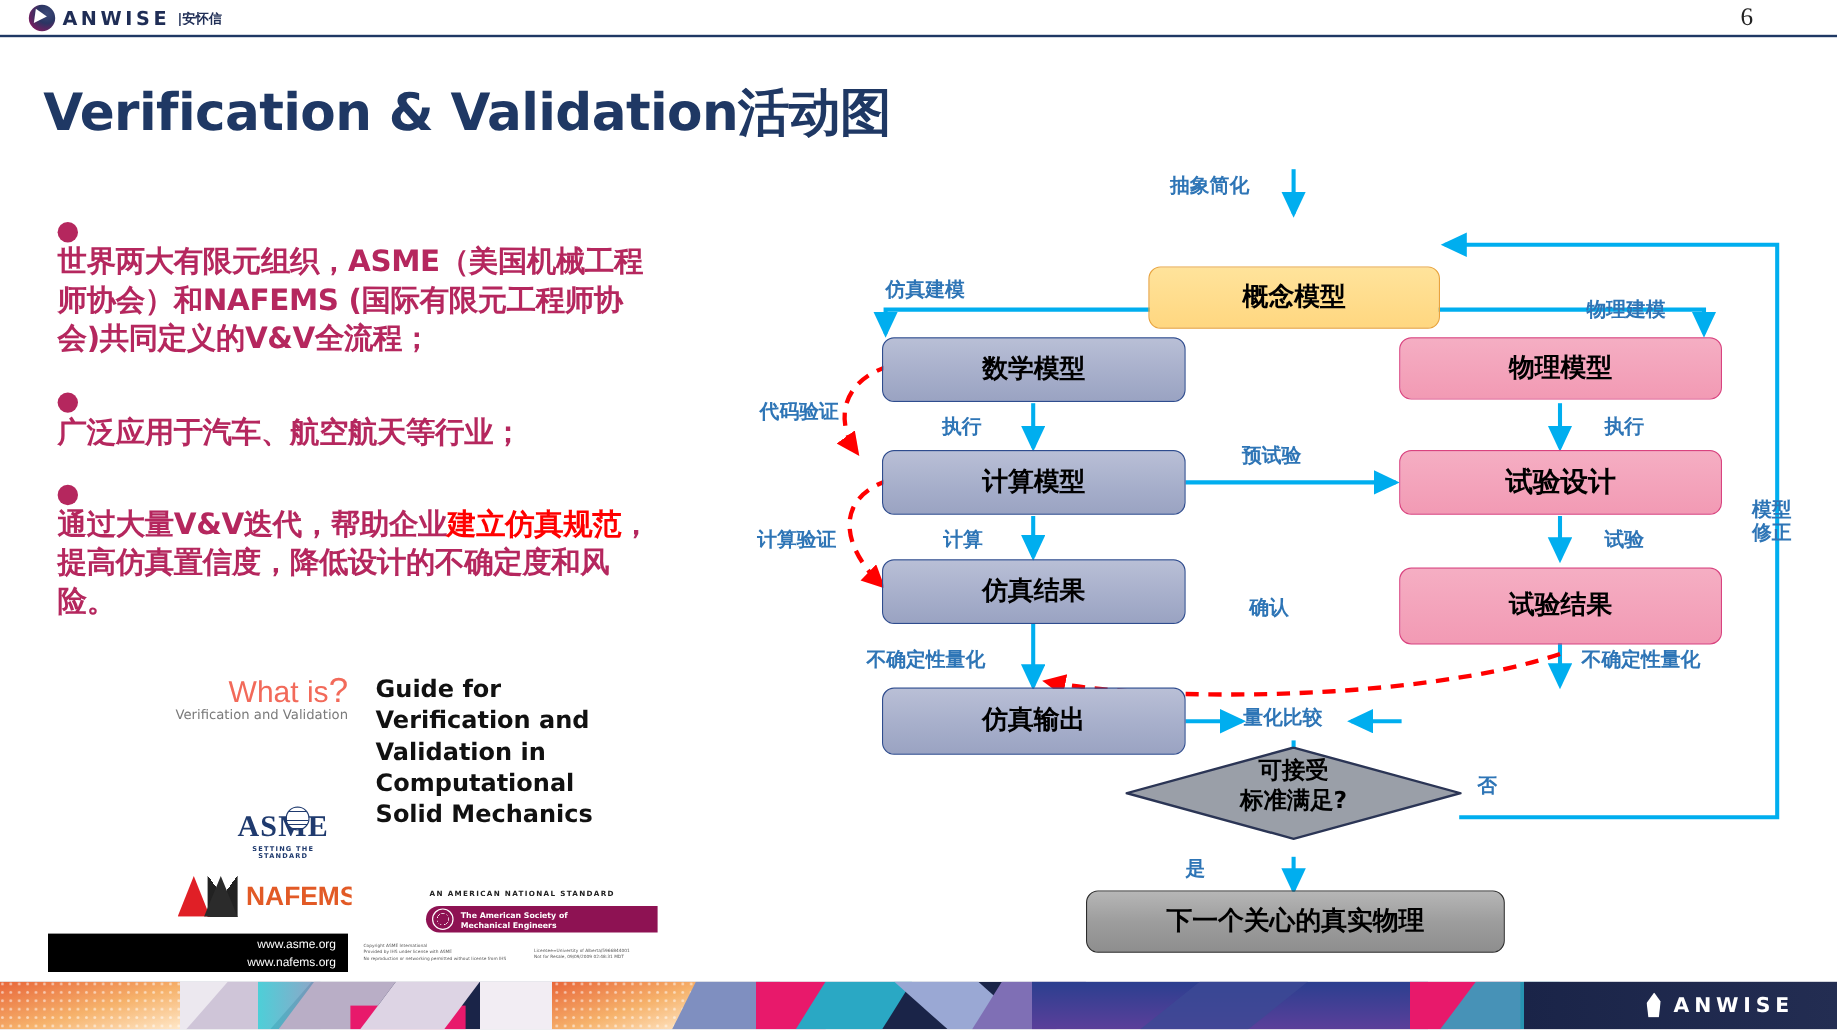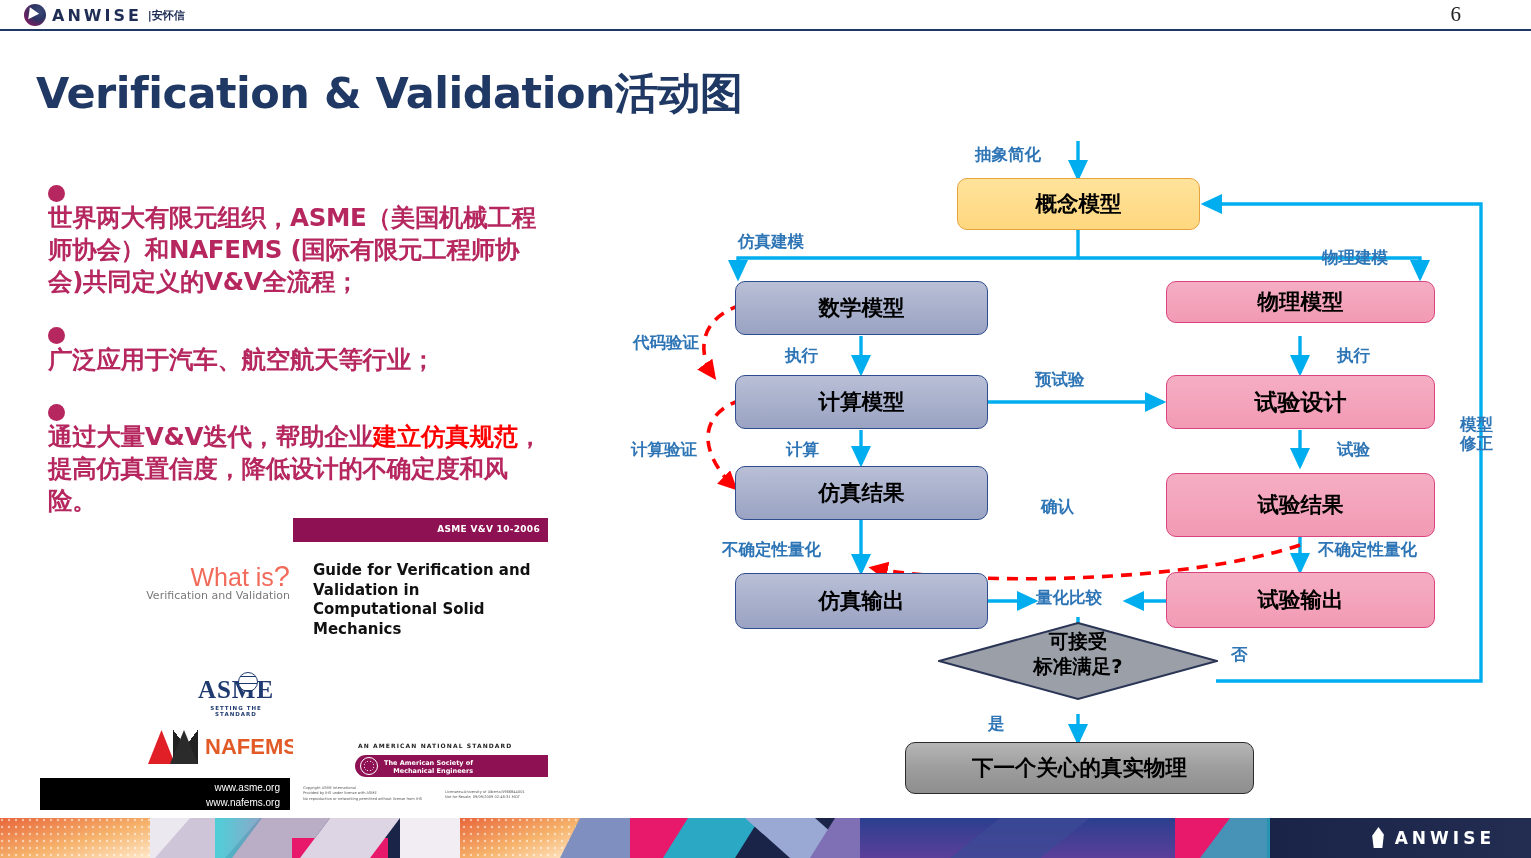--- a/index.html
+++ b/index.html
@@ -109,50 +109,51 @@
     text-align:right; padding:3px 10px 0 0;
     font-family:"Liberation Sans", sans-serif;
   }
 
   
   #book { position:absolute; left:293px; top:518px; width:255px; height:292px; background:#ffffff; }
   #book-band { position:absolute; left:0; top:0; width:255px; height:24px; background:#8e1253; }
   #book-band span { position:absolute; right:8px; top:6px; font-size:9px; font-weight:bold; color:#ffffff; letter-spacing:0.3px;}
   #book-title {
     position:absolute; left:20px; top:43px; width:220px;
-    font-size:15px; font-weight:bold; line-height:1.30; color:#111;
+    font-size:20px; font-weight:bold; line-height:1.30; color:#111;
     font-family:"DejaVu Sans", sans-serif;
   }
   #book-ans { position:absolute; left:65px; top:224px; font-size:6px; font-weight:bold; color:#222; letter-spacing:1.1px;}
   #book-asme-band { position:absolute; left:62px; top:237px; width:193px; height:22px; background:#8e1253; border-radius:11px 0 0 11px;}
   #book-asme-band .seal {
     position:absolute; left:5px; top:2px; width:18px; height:18px; border-radius:50%;
     border:1.3px solid #ffffff;
     background: radial-gradient(circle, #8e1253 40%, #ffffff 41%, #8e1253 46%);
   }
-  #book-asme-band .txt { position:absolute; left:29px; top:4px; font-size:6.5px; font-weight:bold; color:#fff; line-height:1.25;text-align:right; }
+  #book-asme-band .txt { position:absolute; left:29px; top:4px; font-size:6.5px; font-weight:bold; color:#fff; line-height:1.25; }
   #book-fine1 { position:absolute; left:10px; top:268px; font-size:3.6px; color:#555; line-height:1.5; width:120px; }
   #book-fine2 { position:absolute; left:152px; top:272px; font-size:3.6px; color:#555; line-height:1.5; width:100px; }
 
   
   #flow { position:absolute; left:0; top:0; width:1531px; height:815px; }
   #flow svg { position:absolute; left:0; top:0; }
 
   .node {
     position:absolute; display:flex; align-items:center; justify-content:center;
     text-align:center; font-weight:bold; color:#000000;
     border-radius:10px; line-height:1.25; z-index:3;
   }
   .n-gray {
     background:linear-gradient(to bottom,#b6b6b6 0%, #9d9d9d 50%, #8e8e8e 100%);
     border:1.6px solid #2b2b2b;
   }
   .n-yellow {
     background:linear-gradient(to bottom,#ffe39b 0%, #ffd780 100%);
     border:1.6px solid #e8a33d;
+    margin-top:44px;
   }
   .n-blue {
     background:linear-gradient(to bottom,#b9bfd6 0%, #a7afcb 55%, #9aa3c2 100%);
     border:1.6px solid #2f4c8e;
   }
   .n-pink {
     background:linear-gradient(to bottom,#f5aec3 0%, #f29ab4 100%);
     border:1.6px solid #d9437f;
   }
   .edge-label {
@@ -205,23 +206,20 @@
 
 <div id="nafems-logo">
   <div id="nafems-tri"></div>
   <div id="nafems-word">NAFEMS</div>
 </div>
 
 <div id="urlband" style="white-space:pre-line;"><span>www.asme.org
 www.nafems.org</span></div>
 
 <div id="book">
-  <div id="book-band">
-      <span>ASME V&amp;V 10-2006</span>
-    </div>
   <div id="book-title">Guide for Verification and Validation in Computational Solid Mechanics</div>
   <div id="book-ans">AN AMERICAN NATIONAL STANDARD</div>
   <div id="book-asme-band">
     <div class="seal"></div>
     <div class="txt" style="white-space:pre-line;">The American Society of
 Mechanical Engineers</div>
   </div>
   <div id="book-fine1" style="white-space:pre-line;">Copyright ASME International
 Provided by IHS under license with ASME
 No reproduction or networking permitted without license from IHS</div>
@@ -277,24 +275,23 @@
   </svg>
 
 
   <div class="node n-yellow" style="left:957px; top:178px; width:243px; height:52px; font-size:21.5px;">概念模型</div>
 
   <div class="node n-blue" style="left:735px; top:281px; width:253px; height:54px; font-size:21.5px;">数学模型</div>
   <div class="node n-blue" style="left:735px; top:375px; width:253px; height:54px; font-size:21.5px;">计算模型</div>
   <div class="node n-blue" style="left:735px; top:466px; width:253px; height:54px; font-size:21.5px;">仿真结果</div>
   <div class="node n-blue" style="left:735px; top:573px; width:253px; height:56px; font-size:21.5px;">仿真输出</div>
 
-  <div class="node n-pink" style="left:1166px; top:281px; width:269px; height:42px; font-size:21.5px;">物理模型</div>
+  <div class="node n-pink" style="left:1166px; top:281px; width:269px; height:52px; font-size:21.5px;">物理模型</div>
   <div class="node n-pink" style="left:1166px; top:375px; width:269px; height:54px; font-size:23px;">试验设计</div>
   <div class="node n-pink" style="left:1166px; top:473px; width:269px; height:64px; font-size:21.5px;">试验结果</div>
-  <div class="node n-pink" style="left:1166px; top:572px; width:269px; height:56px; font-size:21.5px;">试验输出</div>
 
   <div style="position:absolute; left:938px; top:622px; width:280px; height:78px; z-index:2;">
     <svg width="280" height="78">
       <polygon points="140,1 279,39 140,77 1,39" fill="#9A9FA8" stroke="#2b3555" stroke-width="2"></polygon>
     </svg>
     <div style="position:absolute; left:0; top:8px; width:280px; text-align:center;
                 font-size:19.5px; font-weight:bold; color:#000; line-height:1.28; white-space:pre-line;">可接受
 标准满足?</div>
   </div>
 

